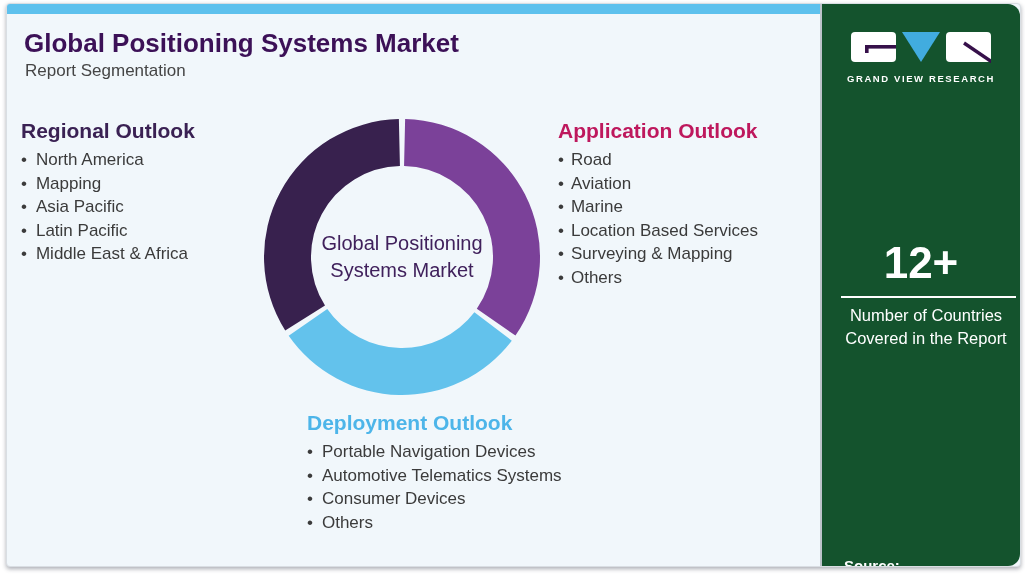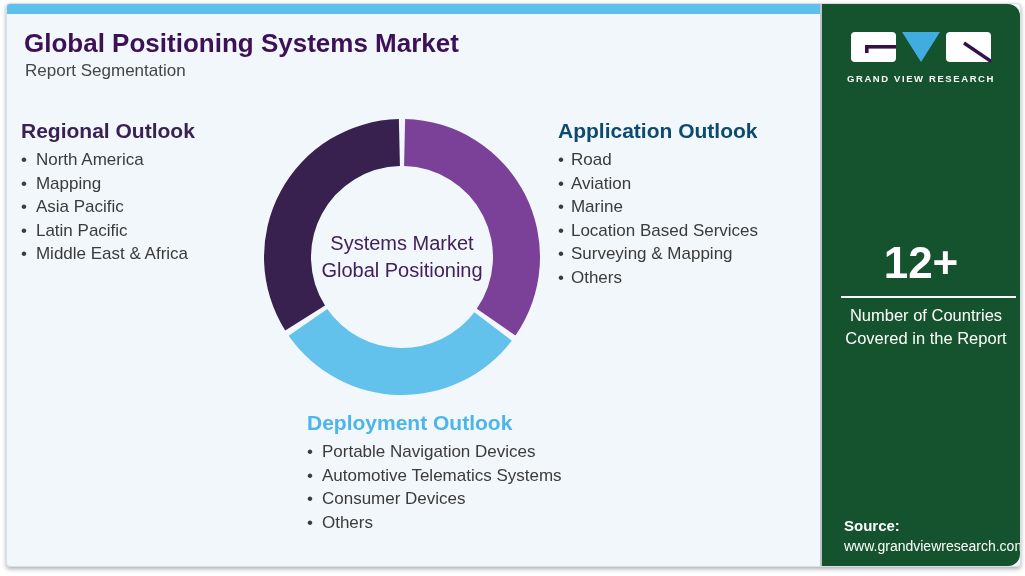--- a/index.html
+++ b/index.html
@@ -13,42 +13,42 @@
   .title{position:absolute;left:17px;top:24px;font-size:26px;font-weight:bold;color:#3C1157;margin:0;}
   .subtitle{position:absolute;left:18px;top:57px;font-size:17px;color:#454545;}
 
   .outlook h2{margin:0 0 5px 0;font-size:21px;font-weight:bold;}
   .outlook ul{margin:0;padding:0;list-style:none;}
   .outlook li{font-size:17px;line-height:23.6px;color:#3B3B3B;}
   .outlook li::before{content:"\2022";margin-right:9px;}
   .regional{position:absolute;left:14px;top:115px;}
   .regional h2{color:#3A2153;}
   .application{position:absolute;left:551px;top:115px;}
-  .application h2{color:#0c4a6e;}
+  .application h2{color:#be185d;}
   .application li::before{margin-right:7px;}
   .deployment{position:absolute;left:300px;top:407px;}
   .deployment h2{color:#4DB5E9;}
 
   .donut{position:absolute;left:250px;top:108px;width:290px;height:290px;}
   .donut svg{position:absolute;left:0;top:0;}
   .donut-label{position:absolute;left:0;top:0;width:290px;height:290px;display:flex;
                flex-direction:column;align-items:center;justify-content:center;
                font-size:20px;line-height:27px;color:#40215C;text-align:center;}
 
   
   .sidebar{position:absolute;right:0;top:0;bottom:0;width:198px;background:#14532d;
            border-left:2px solid #BCC3CA;border-radius:0 12px 12px 0;}
   .logo{position:absolute;top:27px;left:0;width:198px;text-align:center;}
   .logo-text{margin-top:6px;color:#ffffff;font-size:9.5px;font-weight:bold;letter-spacing:1.6px;}
   .stat{position:absolute;top:236px;left:0;width:198px;color:#ffffff;}
   .stat-value{font-size:44px;font-weight:bold;line-height:1.05;text-align:center;}
   .stat-rule{margin:10px 4px 6px 19px;border-top:2px solid #ffffff;}
   .stat-label{font-size:16.5px;line-height:23px;text-align:center;padding-left:10px;}
   .source{position:absolute;left:22px;top:511px;color:#ffffff;}
-  .source-label{font-size:15px;font-weight:bold;line-height:21px;}
+  .source-label{font-size:15px;font-weight:bold;line-height:21px;margin-top:40px;}
   .source-url{font-size:14px;line-height:21px;}
 </style>
 </head>
 <body>
 
 <div class="card">
   <div class="topbar"></div>
 
   <h1 class="title">Global Positioning Systems Market</h1>
   <div class="subtitle">Report Segmentation</div>
@@ -86,22 +86,22 @@
     </ul>
   </section>
 
   <div class="donut">
     <svg id="donut-svg" width="290" height="290" viewBox="0 0 290 290">
         <path d="M148.13,7.04 A138,138 0 0 1 258.46,223.56 L219.82,196.80 A91,91 0 0 0 147.06,54.02 Z" fill="#7B4199"></path>
         <path d="M254.78,228.63 A138,138 0 0 1 31.68,223.76 L70.28,196.93 A91,91 0 0 0 217.39,200.14 Z" fill="#63C2EC"></path>
         <path d="M28.23,218.54 A138,138 0 0 1 141.87,7.04 L142.94,54.02 A91,91 0 0 0 68.00,193.49 Z" fill="#38214E"></path>
       </svg>
     <div class="donut-label">
+      <div>Global Positioning</div>
       <div>Systems Market</div>
-      <div>Global Positioning</div>
     </div>
   </div>
 
   <aside class="sidebar">
     <div class="logo">
       <svg width="140" height="32" viewBox="0 0 140 32">
         <g>
           <rect x="0" y="1" width="45" height="30" rx="4" fill="#ffffff"></rect>
           <rect x="14" y="14" width="31" height="3.6" fill="#36104A"></rect>
           <rect x="14" y="14" width="3.6" height="8" fill="#36104A"></rect>

